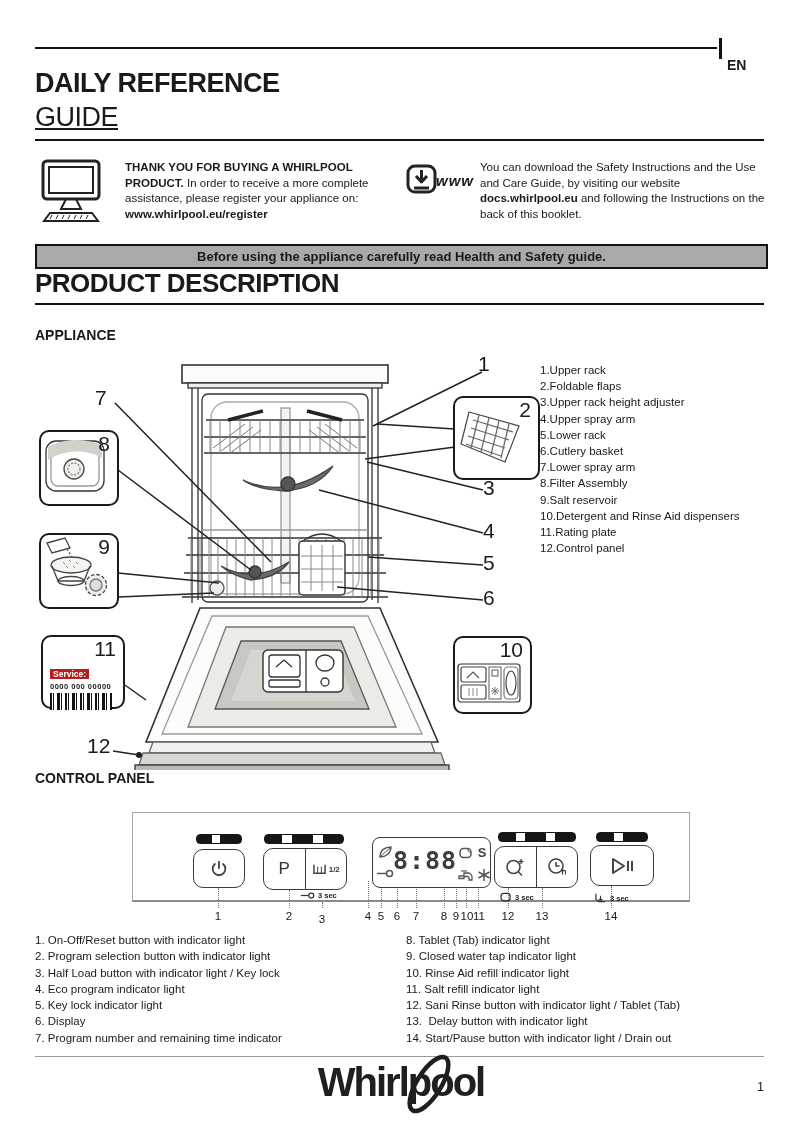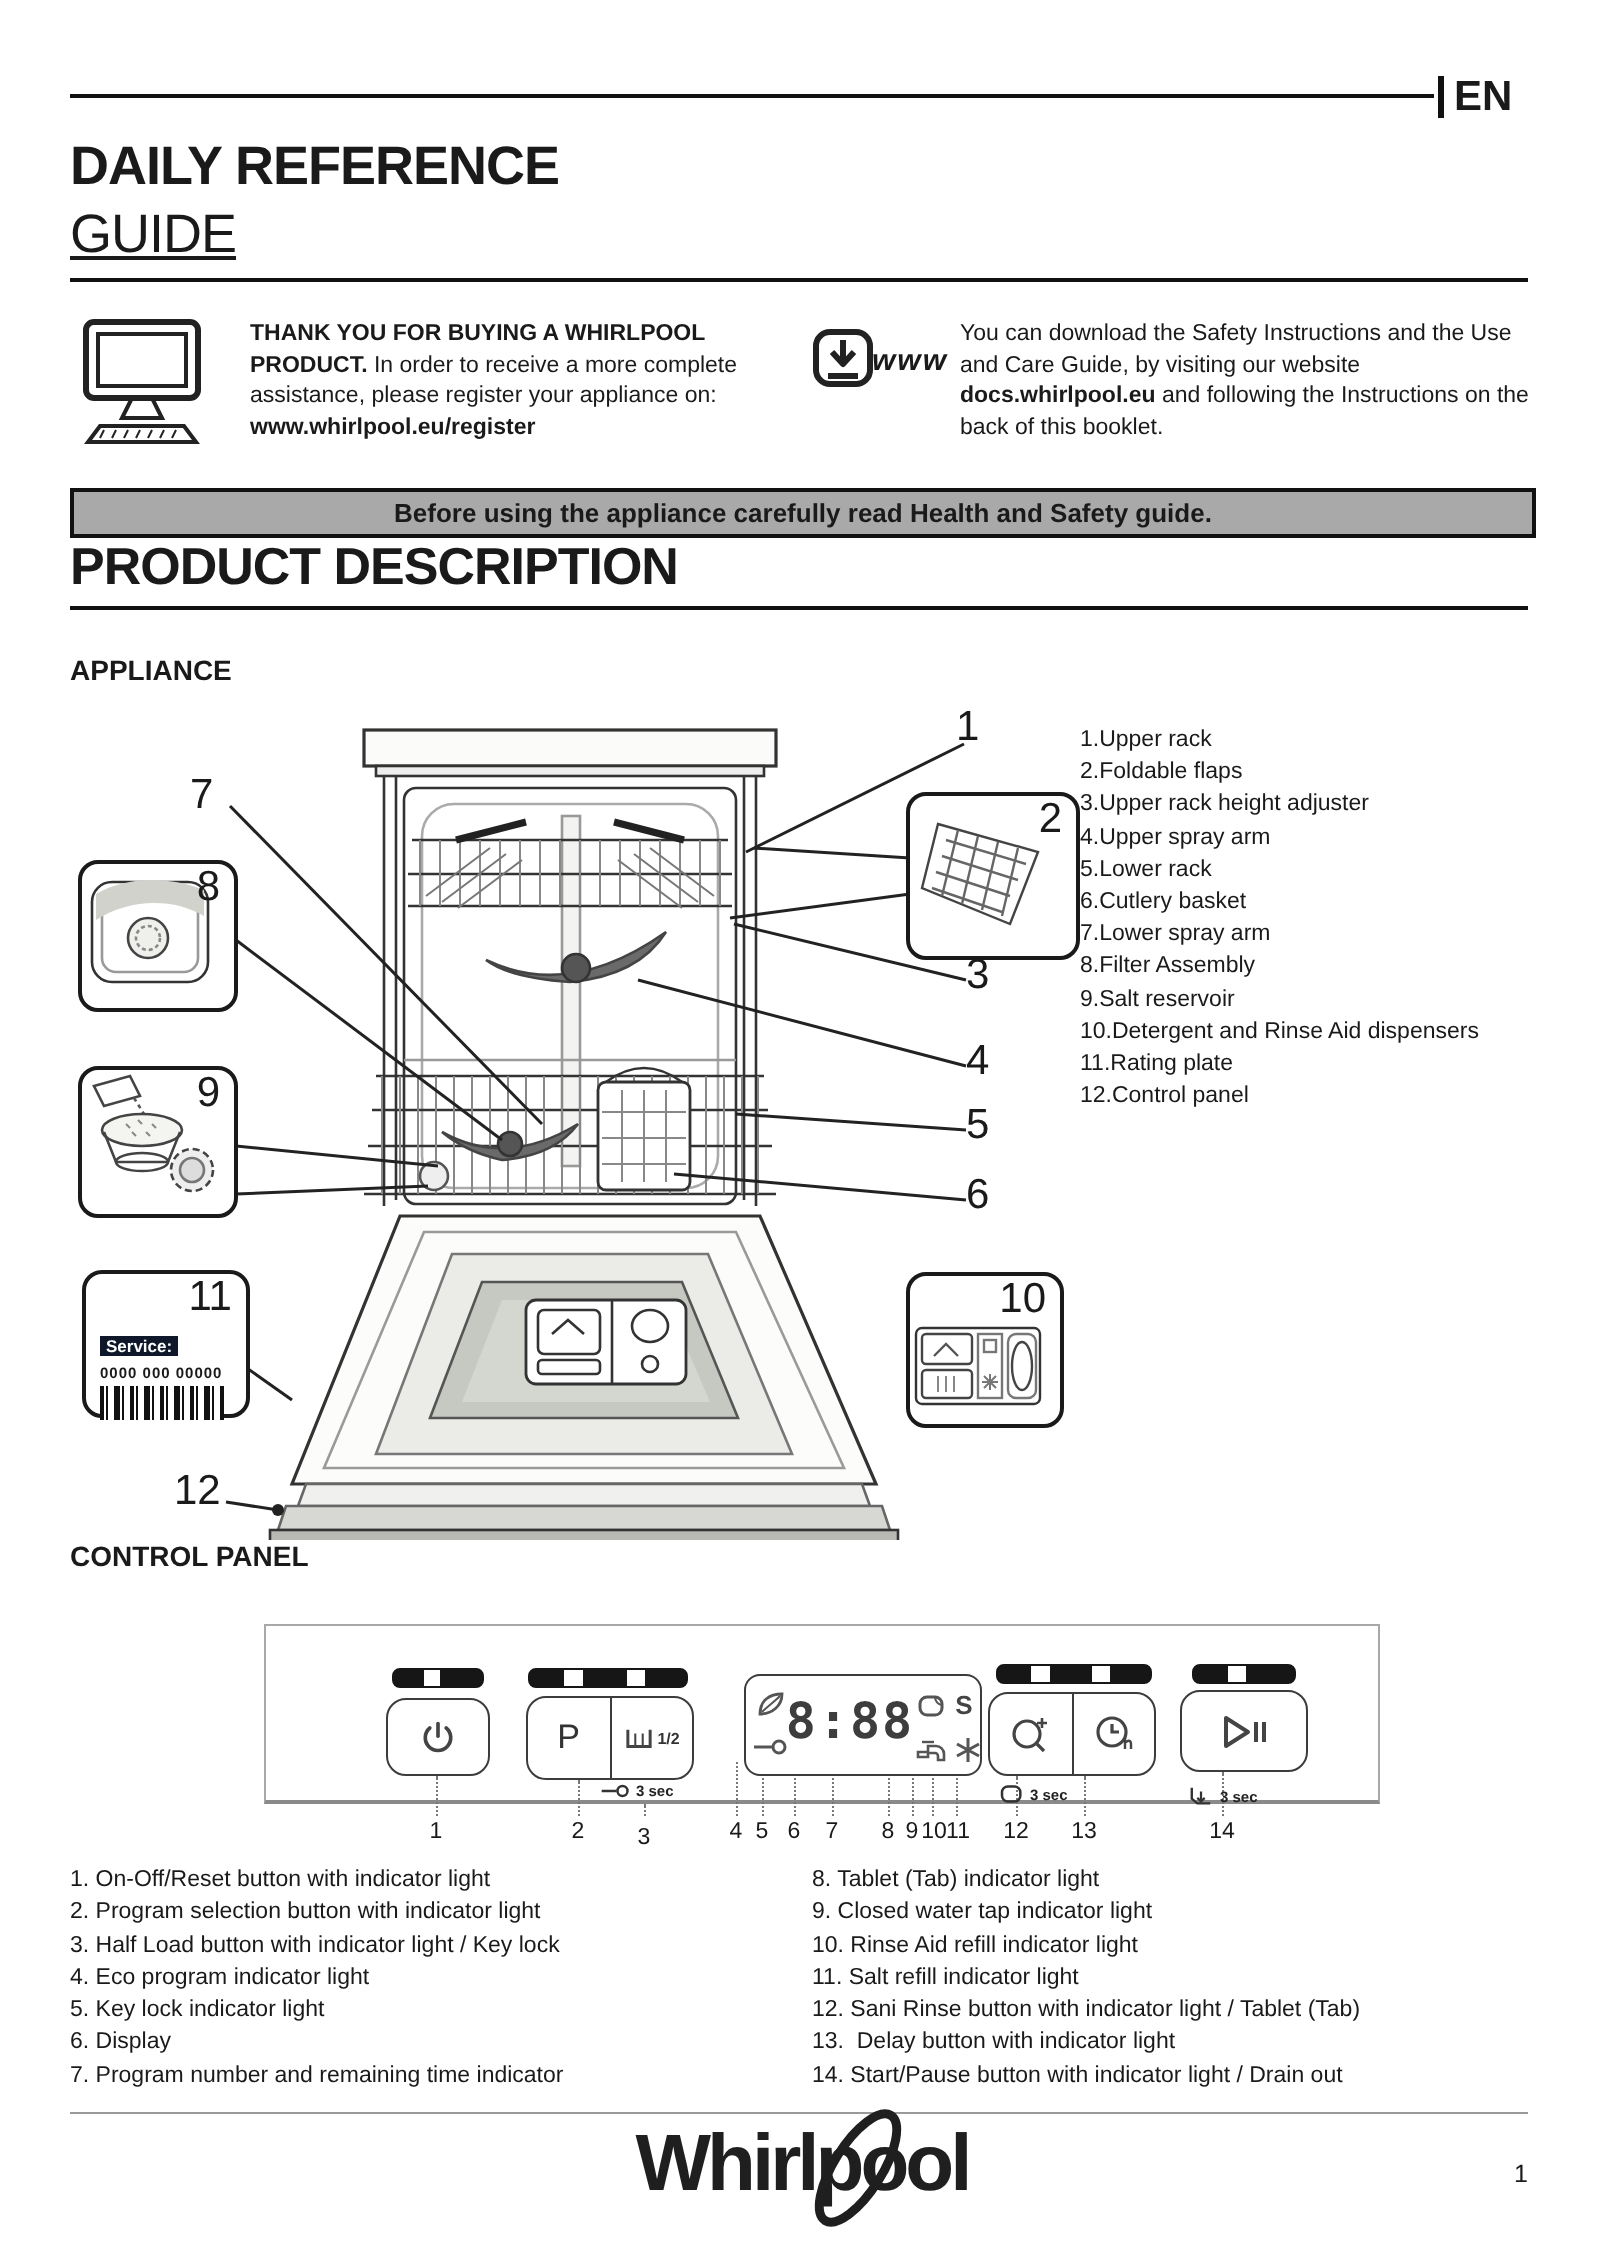--- a/index.html
+++ b/index.html
@@ -5,21 +5,21 @@
   html,body{margin:0;padding:0;background:#fff;}
   .page{position:relative;width:802px;height:1134px;background:#fff;overflow:hidden;
         font-family:"Liberation Sans",sans-serif;color:#1a1a1a;}
   .abs{position:absolute;}
   .rule{position:absolute;background:#111;height:2px;}
   .rule-gray{position:absolute;background:#9a9a9a;height:1px;}
   .h1a{font-size:27px;font-weight:700;letter-spacing:-.5px;}
   .h1b{font-size:27px;font-weight:400;letter-spacing:-.5px;text-decoration:underline;}
   .h2{font-size:26px;font-weight:700;letter-spacing:-.5px;}
   .h3{font-size:14px;font-weight:700;}
-  .lang{font-size:21px;font-weight:700;}
+  .lang{font-size:14px;font-weight:700;margin-top:20px;}
   .smalltext{font-size:11.5px;line-height:15.5px;}
   .banner{position:absolute;left:35px;top:244px;width:729px;background:#a9a9a9;border:2px solid #111;
           text-align:center;font-size:13px;font-weight:700;padding:3px 0;}
   ul.plain{list-style:none;margin:0;padding:0;}
   .parts li{font-size:11.5px;line-height:16.2px;}
   .legend li{font-size:11.5px;line-height:16.3px;white-space:pre;}
   
   .diagram{position:absolute;left:35px;top:350px;width:500px;height:420px;}
   .inset{position:absolute;border:2.5px solid #1a1a1a;border-radius:10px;background:#fff;}
   .inum{position:absolute;top:0;right:7px;font-size:21px;}
@@ -39,21 +39,21 @@
   .pletter{font-size:17px;font-weight:500;color:#333;}
   .frac{font-size:8px;font-weight:700;color:#333;}
   .disp{position:absolute;border:1.7px solid #3c3c3c;border-radius:8px;background:#fff;}
   .digits{position:absolute;left:19px;top:8px;width:66px;text-align:center;
           font-family:"DejaVu Sans Mono",monospace;font-weight:700;font-size:25px;color:#3d3d3d;letter-spacing:1px;}
   .saltS{position:absolute;left:101px;top:7px;width:16px;text-align:center;font-size:13px;font-weight:700;color:#444;}
   .seclab{position:absolute;display:flex;align-items:center;gap:3px;font-size:7.5px;font-weight:700;color:#222;}
   .ld{position:absolute;width:0;border-left:1px dotted #777;}
   .cnum{position:absolute;top:98px;transform:translateX(-50%);font-size:11.5px;}
   
-  .service{display:inline-block;background:#0f172a;color:#fff;font-size:8.5px;font-weight:700;padding:0 3px;}
+  .service{display:inline-block;background:#b91c1c;color:#fff;font-size:8.5px;font-weight:700;padding:0 3px;}
   .platecode{font-size:7.5px;font-weight:700;letter-spacing:.5px;margin-top:1px;}
   .barcode{margin-top:2px;height:17px;width:62px;
     background:repeating-linear-gradient(90deg,#111 0 2px,#fff 2px 3px,#111 3px 4px,#fff 4px 7px,#111 7px 10px,#fff 10px 11px,#111 11px 12px,#fff 12px 15px);}
   
   .logo{position:absolute;left:301px;top:1060px;width:200px;text-align:center;
         font-size:40px;font-weight:700;letter-spacing:-2px;color:#1f1f1f;}
   .pageno{position:absolute;left:740px;top:1080px;width:24px;text-align:right;font-size:12.5px;}
   svg{display:block;}
 </style>
 </head>

